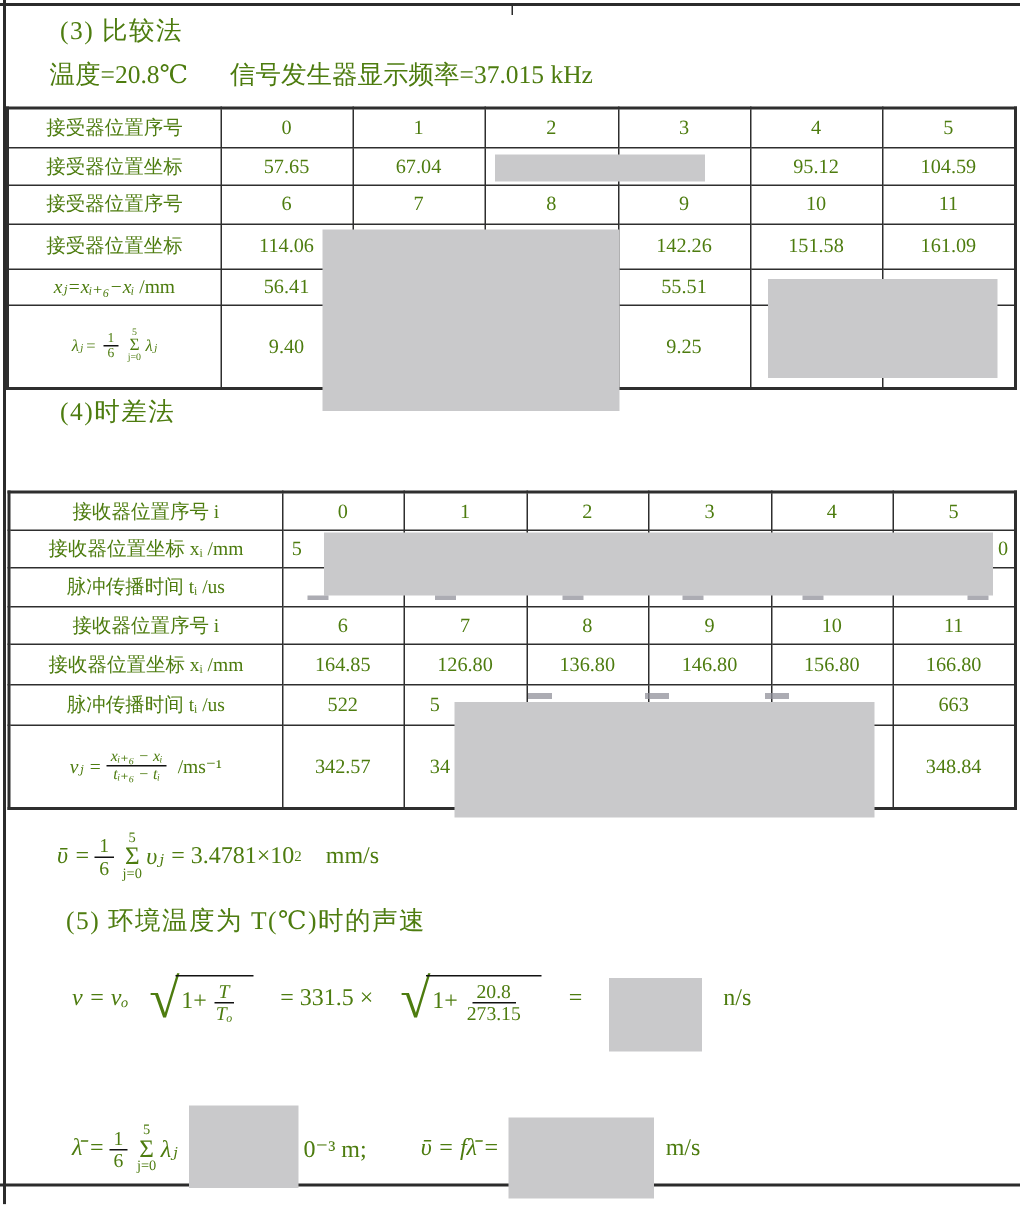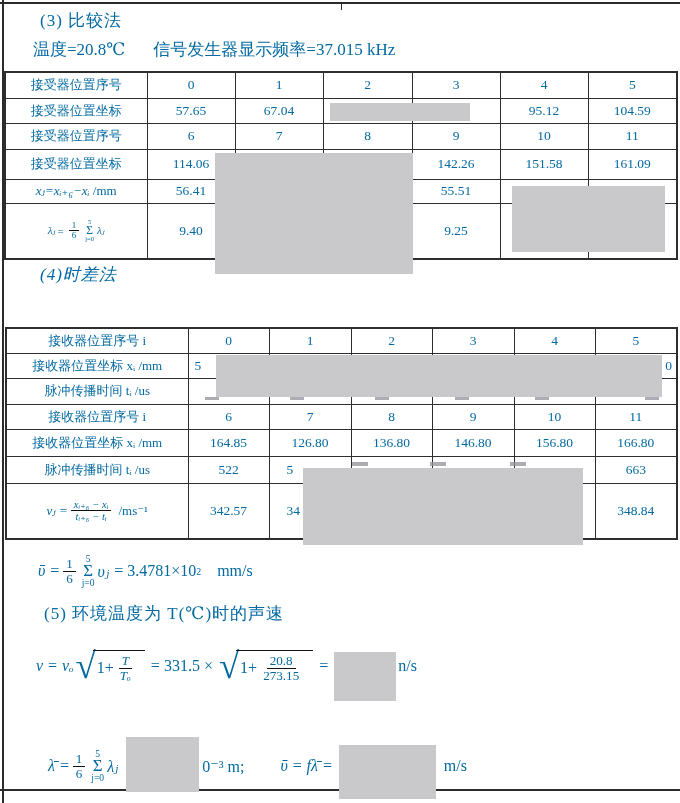--- a/index.html
+++ b/index.html
@@ -1,17 +1,17 @@
 <!DOCTYPE html>
 <html><head>
 <meta charset="utf-8">
 <style>
   html,body{margin:0;padding:0;background:#ffffff;}
   .page{position:relative;width:680px;height:803px;background:#ffffff;overflow:hidden;
-        font-family:"Liberation Serif","DejaVu Serif",serif;color:#0369a1;}
+        font-family:"Liberation Serif","DejaVu Serif",serif;color:#4d7c0f;}
   .line{position:absolute;background:#2b2b2b;}
   .txt{position:absolute;white-space:nowrap;}
   .h-sec{font-size:17px;letter-spacing:1px;}
   .cond{font-size:17px;}
   .gap-wide{display:inline-block;width:28px;}
   
   .t{position:absolute;border-collapse:collapse;table-layout:fixed;border:2px solid #2e2e2e;}
   .t td{border:1px solid #2e2e2e;text-align:center;font-size:13.5px;padding:0;overflow:hidden;}
   .t td.lab{font-size:13px;}
   .al{text-align:left !important;padding-left:6px !important;}
@@ -130,21 +130,21 @@
       <td>9.40</td>
       <td></td>
       <td></td>
       <td>9.25</td>
       <td></td>
       <td></td>
     </tr>
   </tbody>
     </table>
 
-  <div class="txt h-sec" style="left:40px;top:263px;font-style:italic;">(4)时差法</div>
+  <div class="txt h-sec" style="left:40px;top:263px;">(4)时差法</div>
 
   <table class="t" style="left:5px;top:327px;width:671px;">
     <colgroup>
         <col style="width:182px">
         <col style="width:81px">
         <col style="width:82px">
         <col style="width:81px">
         <col style="width:82px">
         <col style="width:81px">
         <col style="width:82px">
@@ -253,21 +253,21 @@
         <span class="sb">j=0</span>
       </span>
     <span class="it">υⱼ</span>
     <span style="margin-left:5px;">= 3.4781×10</span>
       <sup>2</sup>
     <span style="margin-left:16px;">mm/s</span>
   </div>
 
   <div class="txt h-sec" style="left:44px;top:602px;">(5) 环境温度为 T(℃)时的声速</div>
 
-  <div class="fline" style="left:36px;top:634px;height:64px;">
+  <div class="fline" style="left:48px;top:634px;height:64px;gap:12px;">
     <span class="it">ν = νₒ</span>
     <span class="sqrt">
       <span class="rad">√</span>
       <span class="sqb">
         <span>1+</span>
         <span class="frac it">
             <span class="fn">T</span>
             <span class="fd">Tₒ</span>
           </span>
       </span>

